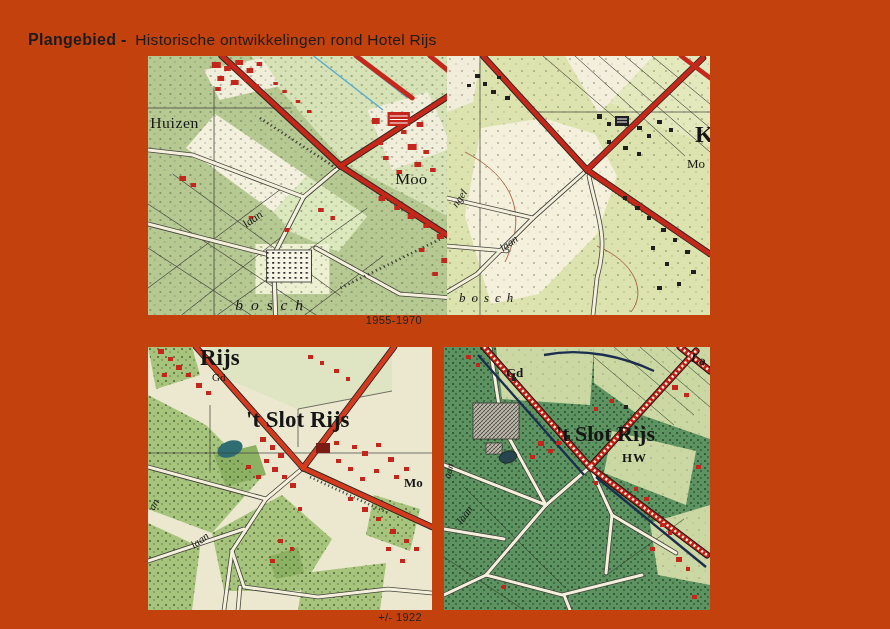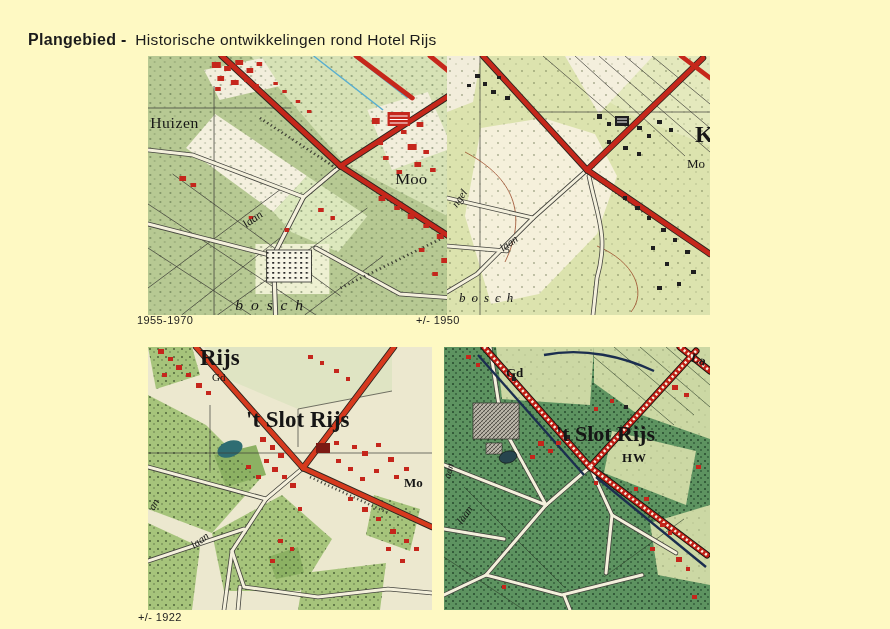--- a/index.html
+++ b/index.html
@@ -1,27 +1,27 @@
 <!DOCTYPE html>
 <html><head>
 <meta charset="utf-8">
 <style>
   html,body{margin:0;padding:0;background:#ffffff;}
-  .canvas{position:relative;width:890px;height:629px;background:#fef9c3;overflow:hidden;
+  .canvas{position:relative;width:890px;height:629px;background:#c2410c;overflow:hidden;
           font-family:"Liberation Sans",sans-serif;color:#1b1b1b;}
   .title{position:absolute;left:28px;top:21px;font-size:15.5px;letter-spacing:.3px;white-space:nowrap;}
   .title .lead{font-weight:700;font-size:16px;}
   .title .rest{font-weight:400;margin-left:4px;}
   figure{margin:0;padding:0;position:absolute;}
   .m1{left:148px;top:56px;width:319px;height:259px;}
   .m2{left:447px;top:56px;width:263px;height:259px;}
   .m3{left:148px;top:347px;width:284px;height:263px;}
   .m4{left:444px;top:347px;width:266px;height:263px;}
   figure svg{display:block;width:100%;height:100%;}
-  .cap{position:absolute;font-size:11px;color:#222;text-align:left;letter-spacing:.4px;}
+  .cap{position:absolute;font-size:11px;color:#222;text-align:right;letter-spacing:.4px;}
   .c1{left:148px;top:314px;width:285px;transform:translateX(-11px);}
   .c2{left:447px;top:314px;width:263px;transform:translateX(-31px);}
   .c3{left:148px;top:611px;width:284px;transform:translateX(-10px);}
   .c4{left:444px;top:611px;width:266px;transform:translateX(-21px);}
   
   .thin{stroke:#3c3c36;stroke-width:.7;fill:none;}
   .thin2{stroke:#2a3a26;stroke-width:.6;fill:none;}
   .wc{stroke:#44443e;stroke-width:4.6;fill:none;stroke-linecap:round;}
   .wf{stroke:#f4f0dc;stroke-width:3;fill:none;stroke-linecap:round;}
   .rcase{stroke:#2f2720;stroke-width:6.4;fill:none;stroke-linecap:round;}
@@ -250,21 +250,20 @@
       <path d="M170 63 H180 M170 66 H180" stroke="#fff" stroke-width="1"></path>
 
       <text class="lbl it" font-size="11" transform="rotate(-55 10 152)" x="10" y="152">ngel</text>
       <text class="lbl it" font-size="11" transform="rotate(-36 56 196)" x="56" y="196">laan</text>
       <text class="lbl it" x="12" y="246" font-size="13" letter-spacing="6">bosch</text>
       <text class="lbl" x="240" y="112" font-size="13">Mo</text>
       <text class="lbl bd" x="248" y="86" font-size="24">K</text>
     </svg>
 
   </figure>
-  <div class="cap c2">+/- 1950</div>
 
   <figure class="m3">
     <svg viewBox="0 0 284 263" preserveAspectRatio="none">
       <rect width="284" height="263" fill="#ece8cf"></rect>
       <polygon points="56,0 244,0 244,44 150,62 74,30" fill="#dfe4c3"></polygon>
       <g fill="#a6c47b">
         <polygon points="0,48 58,78 112,132 64,186 0,162"></polygon>
         <polygon points="64,186 134,148 184,192 152,244 76,244"></polygon>
         <polygon points="0,176 52,200 44,263 0,263"></polygon>
         <polygon points="156,226 238,216 232,263 150,263"></polygon>

